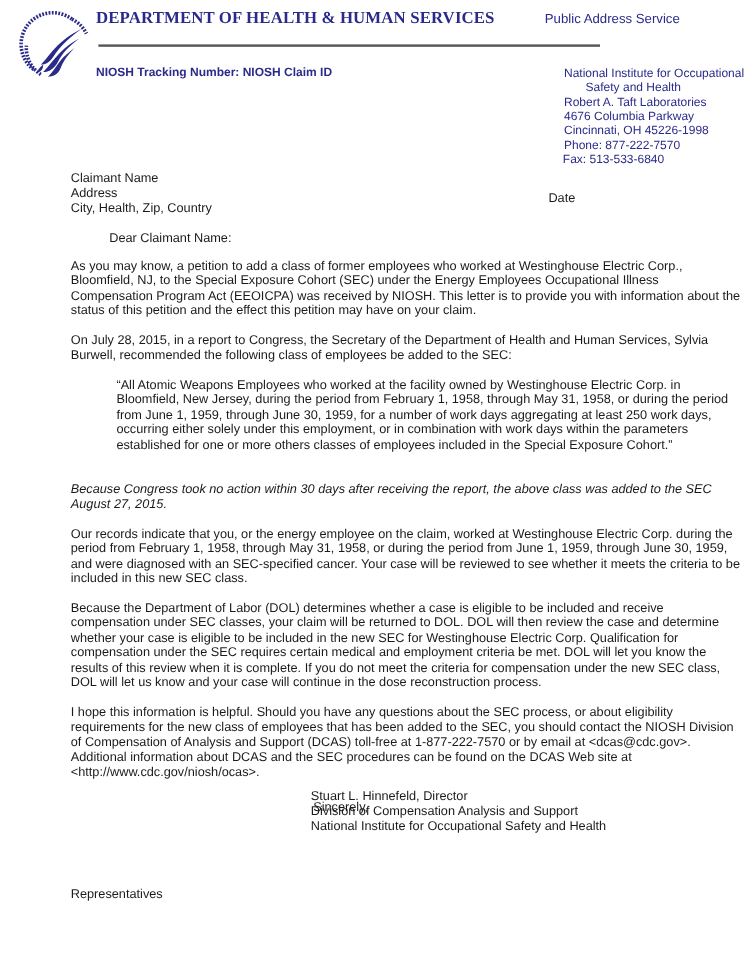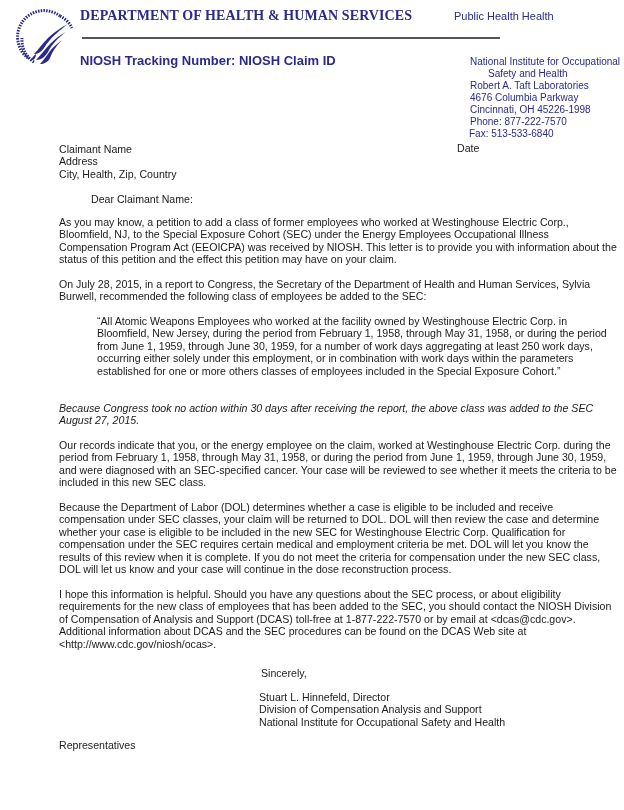--- a/index.html
+++ b/index.html
@@ -9,31 +9,31 @@
   }
   .abs { position: absolute; }
   .logo { left: 14px; top: 8px; width: 64px; height: 64px; }
   .dept {
     left: 80px; top: 8px; font-family: "Liberation Serif", serif; font-weight: bold;
     font-size: 14px; color: #2a2a8a; letter-spacing: 0.1px; white-space: nowrap;
   }
   .phs { left: 454px; top: 10px; font-size: 11px; color: #2a2a8a; white-space: nowrap; }
   .rule { left: 82px; top: 37px; width: 418px; height: 2px; background: #555; }
   .tracking {
-    left: 80px; top: 55px; font-size: 13px; font-weight: bold; color: #2a2a8a; line-height: 12px;
+    left: 80px; top: 55px; font-size: 10px; font-weight: bold; color: #2a2a8a; line-height: 12px;
     white-space: nowrap;
   }
   .address {
     left: 470px; top: 56px; font-size: 10px; color: #2a2a8a; line-height: 12px; white-space: nowrap;
   }
   .address .indent { padding-left: 18px; }
   .address .fax { margin-left: -1px; }
   .body-text { font-size: 10.6px; line-height: 12.4px; color: #1a1a1a; }
   .claimant { left: 59px; top: 143px; white-space: nowrap; }
-  .date { left: 457px; top: 142px; text-align: right; }
+  .date { left: 457px; top: 159px; text-align: right; }
   .salutation { left: 59px; top: 193px; padding-left: 32px; }
   .para { left: 59px; width: 560px; }
   .quote { left: 97px; width: 520px; }
   .signoff { left: 259px; }
   .nowrap { white-space: nowrap; }
 </style>
 </head>
 <body>
 
 <div class="abs logo">
@@ -46,21 +46,21 @@
     <g fill="#2a2a8a">
       <path d="M54 16 C46 22 36 30 30 40 C27 44 24 46 20 46 C24 42 28 36 34 30 C40 24 48 19 54 16 Z"></path>
       <path d="M52 24 C44 30 38 36 34 44 C31 49 27 52 22 52 C27 47 31 41 36 36 C41 31 46 27 52 24 Z"></path>
       <path d="M48 32 C42 38 38 44 36 50 C34 54 30 56 26 56 C30 52 33 47 36 43 C39 39 44 35 48 32 Z"></path>
       <path d="M22 46 C22 50 20 52 16 53 C18 50 19 48 22 46 Z"></path>
     </g>
   </svg>
 </div>
 
 <div class="abs dept">DEPARTMENT OF HEALTH &amp; HUMAN SERVICES</div>
-<div class="abs phs">Public Health Health</div>
+<div class="abs phs">Public Address Service</div>
 <div class="abs rule"></div>
 
 <div class="abs tracking">
   <div>NIOSH Tracking Number: NIOSH Claim ID</div>
 </div>
 
 <div class="abs address">
   <div>National Institute for Occupational</div>
   <div class="indent">Safety and Health</div>
   <div>Robert A. Taft Laboratories</div>
@@ -81,19 +81,19 @@
 
 <div class="abs body-text para" style="top:216px;">As you may know, a petition to add a class of former employees who worked at Westinghouse Electric Corp., Bloomfield, NJ, to the Special Exposure Cohort (SEC) under the Energy Employees Occupational Illness Compensation Program Act (EEOICPA) was received by NIOSH. This letter is to provide you with information about the status of this petition and the effect this petition may have on your claim.</div>
 <div class="abs body-text para" style="top:278px;">On July 28, 2015, in a report to Congress, the Secretary of the Department of Health and Human Services, Sylvia Burwell, recommended the following class of employees be added to the SEC:</div>
 <div class="abs body-text quote" style="top:315px;">“All Atomic Weapons Employees who worked at the facility owned by Westinghouse Electric Corp. in Bloomfield, New Jersey, during the period from February 1, 1958, through May 31, 1958, or during the period from June 1, 1959, through June 30, 1959, for a number of work days aggregating at least 250 work days, occurring either solely under this employment, or in combination with work days within the parameters established for one or more others classes of employees included in the Special Exposure Cohort.”</div>
 <div class="abs body-text para" style="top:402px;font-style:italic;">Because Congress took no action within 30 days after receiving the report, the above class was added to the SEC August 27, 2015.</div>
 <div class="abs body-text para" style="top:439px;">Our records indicate that you, or the energy employee on the claim, worked at Westinghouse Electric Corp. during the period from February 1, 1958, through May 31, 1958, or during the period from June 1, 1959, through June 30, 1959, and were diagnosed with an SEC-specified cancer. Your case will be reviewed to see whether it meets the criteria to be included in this new SEC class.</div>
 <div class="abs body-text para" style="top:501px;">Because the Department of Labor (DOL) determines whether a case is eligible to be included and receive compensation under SEC classes, your claim will be returned to DOL. DOL will then review the case and determine whether your case is eligible to be included in the new SEC for Westinghouse Electric Corp.  Qualification for compensation under the SEC requires certain medical and employment criteria be met. DOL will let you know the results of this review when it is complete. If you do not meet the criteria for compensation under the new SEC class, DOL will let us know and your case will continue in the dose reconstruction process.</div>
 <div class="abs body-text para" style="top:588px;">I hope this information is helpful. Should you have any questions about the SEC process, or about eligibility requirements for the new class of employees that has been added to the SEC, you should contact the NIOSH Division of Compensation of Analysis and Support (DCAS) toll-free at 1-877-222-7570 or by email at &lt;dcas@cdc.gov&gt;. Additional information about DCAS and the SEC procedures can be found on the DCAS Web site at &lt;http://www.cdc.gov/niosh/ocas&gt;.</div>
 
 <div class="abs body-text signoff nowrap" style="top:667px; left:261px;">Sincerely,</div>
-<div class="abs body-text signoff nowrap" style="top:691px;">
+<div class="abs body-text signoff nowrap" style="top:658px;">
   <div>Stuart L. Hinnefeld, Director</div>
   <div>Division of Compensation Analysis and Support</div>
   <div>National Institute for Occupational Safety and Health</div>
 </div>
 
 <div class="abs body-text nowrap" style="left:59px; top:739px;">Representatives</div>
 
 </body></html>

